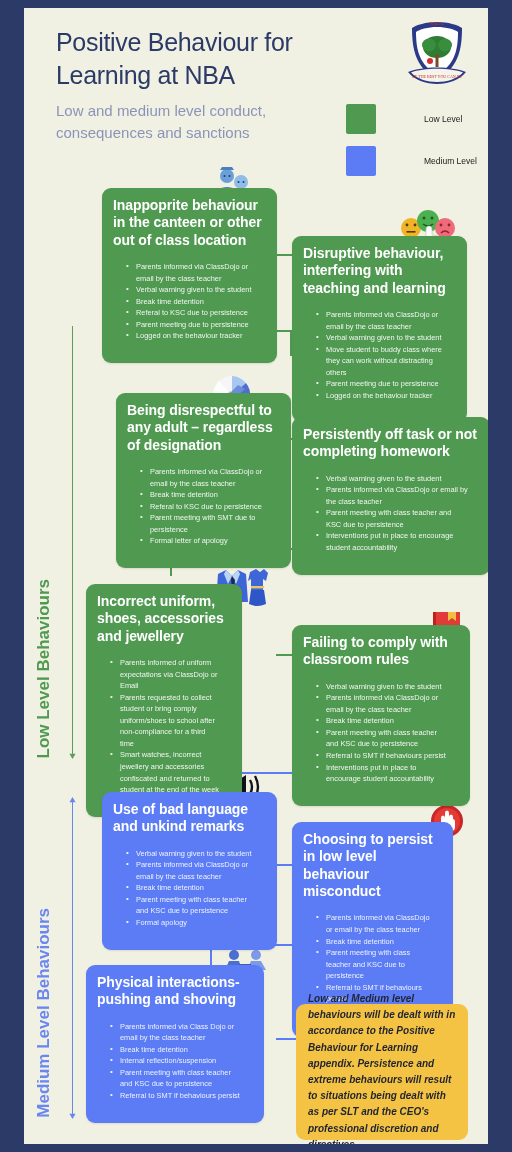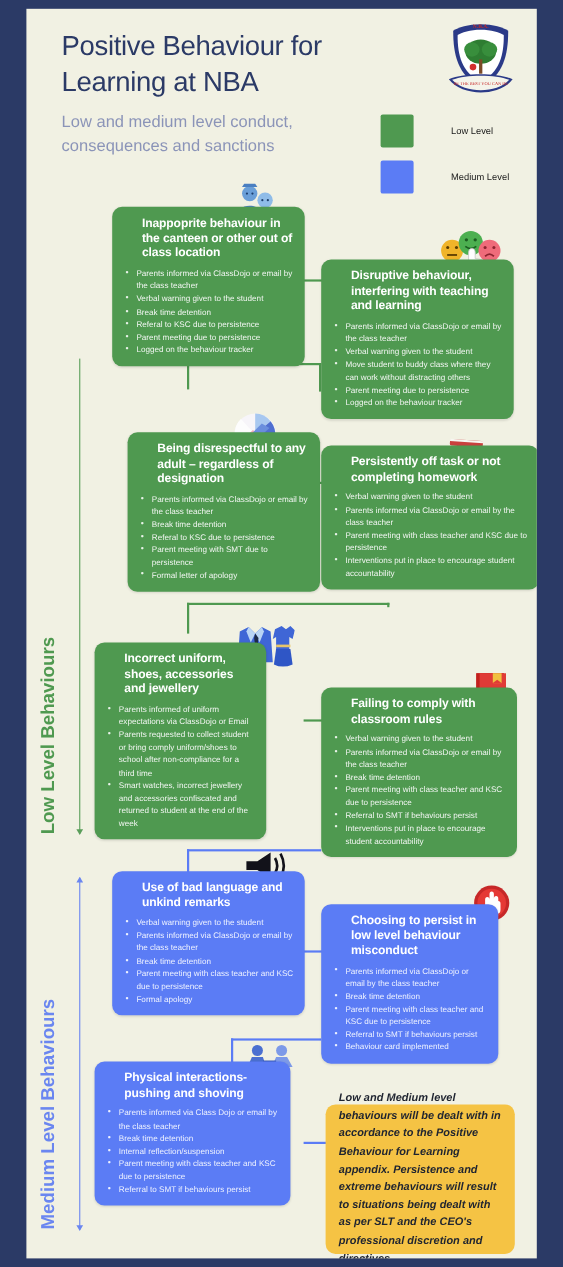--- a/index.html
+++ b/index.html
@@ -28,21 +28,21 @@
     position:absolute; left:32px; top:92px; width:260px;
     font-size:15px; line-height:1.45; font-weight:400;
     color:#8b94b8;
   }
   .crest {
     position:absolute; left:378px; top:8px; width:70px; height:80px;
   }
   .legend { position:absolute; left:322px; top:96px; }
   .legend-row { display:flex; align-items:center; margin-bottom:12px; }
   .legend-swatch { width:30px; height:30px; border-radius:2px; }
-  .legend-label { font-size:8.5px; color:#1b1b1b;padding-left:34px; }
+  .legend-label { margin-left:14px; font-size:8.5px; color:#1b1b1b;padding-left:34px; }
 
   
   .rail { position:absolute; width:1px; }
   .rail-line { position:absolute; left:0; top:0; width:1px; height:100%; }
   .rail-cap { position:absolute; left:-3px; width:7px; height:7px; }
   .rail-label {
     position:absolute;
     writing-mode:vertical-rl; transform:rotate(180deg);
     font-size:17px; font-weight:600; white-space:nowrap;
   }
@@ -61,24 +61,24 @@
   .card {
     position:absolute;
     border-radius:9px;
     padding:9px 10px 9px 11px;
     color:#ffffff;
     box-shadow:0 1px 2px rgba(0,0,0,0.10);
   }
   .card.green { background:#4f9950; }
   .card.blue  { background:#5b7cf5; }
   .card h3 {
-    font-size:11px; font-weight:700; line-height:1.24;
-    margin:0 0 5px 16px; letter-spacing:-0.1px;
-  }
-  .card ul { list-style:none; margin:0; padding:0; }
+    font-size:14px; font-weight:700; line-height:1.24;
+    margin:0 0 5px 0; letter-spacing:-0.1px;
+  }
+  .card ul { list-style:none; margin:12px; padding:0; }
   .card li {
     position:relative; padding-left:11px;
     font-size:7.4px; line-height:1.56; color:#f2f6f2;
   }
   .card li::before {
     content:"\2022"; position:absolute; left:1px; top:-1px;
     font-size:8px; color:#eaf3ea;
   }
   .card.blue li { color:#eef2ff; }
   .card.blue li::before { color:#eef2ff; }
@@ -303,21 +303,21 @@
     <h3>Being disrespectful to any adult – regardless of designation</h3>
     <ul>
       <li>Parents informed via ClassDojo or email by the class teacher</li>
       <li>Break time detention</li>
       <li>Referal to KSC due to persistence</li>
       <li>Parent meeting with SMT due to persistence</li>
       <li>Formal letter of apology</li>
     </ul>
   </div>
 
-  <div class="card green" style="left:268px; top:397px; width:198px;">
+  <div class="card green" style="left:268px; top:409px; width:198px;">
     <h3>Persistently off task or not completing homework</h3>
     <ul>
       <li>Verbal warning given to the student</li>
       <li>Parents informed via ClassDojo or email by the class teacher</li>
       <li>Parent meeting with class teacher and KSC due to persistence</li>
       <li>Interventions put in place to encourage student accountability</li>
     </ul>
   </div>
 
   <div class="card green" style="left:62px; top:576px; width:156px;">

